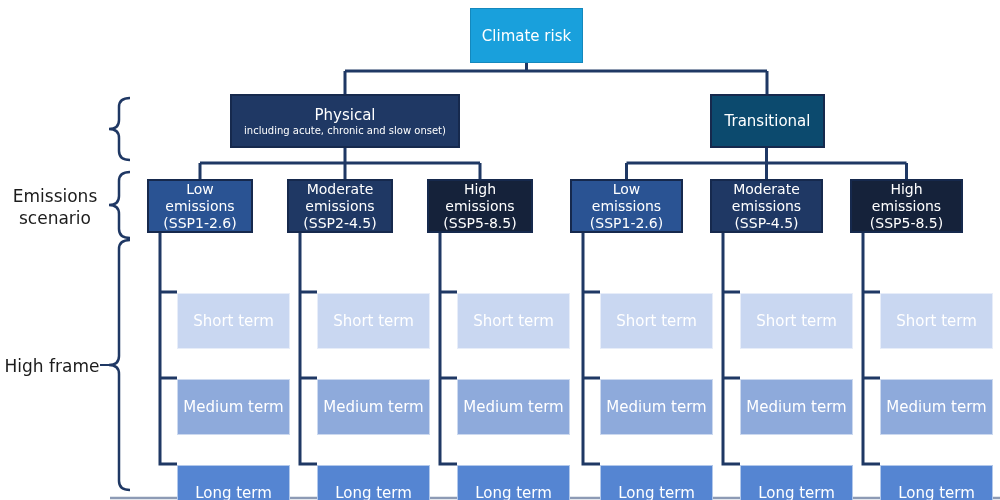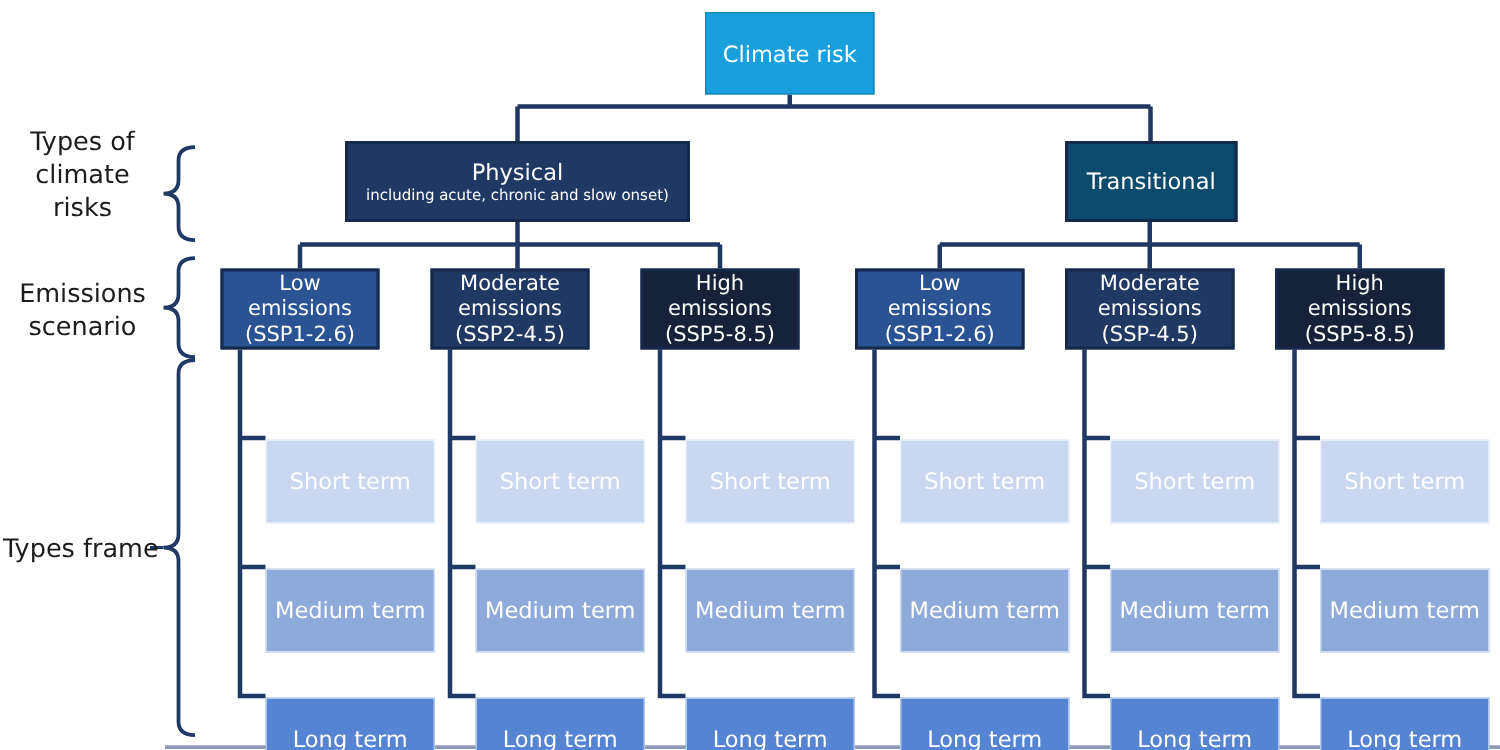--- a/index.html
+++ b/index.html
@@ -60,26 +60,23 @@
     </g>
     <g stroke="#1f3864" stroke-width="2.5" fill="none">
       <path d="M130 98 Q119 98 119 107 L119 120 Q119 129 109 129 Q119 129 119 138 L119 151 Q119 160 130 160"></path>
       <path d="M130 172 Q119 172 119 181 L119 196 Q119 205 109 205 Q119 205 119 214 L119 229 Q119 238 130 238"></path>
       <path d="M130 240 Q119 240 119 249 L119 356 Q119 365 109 365 Q119 365 119 374 L119 481 Q119 490 130 490"></path>
       <path stroke-width="2" d="M100 365 H109"></path>
     </g>
     <path stroke="#8d9bb5" stroke-width="2.5" fill="none" d="M110 498 H1000"></path>
   </svg>
 
-  <div class="side-label lbl-types">Types of
-climate
-risks</div>
   <div class="side-label lbl-emissions">Emissions
 scenario</div>
-  <div class="side-label lbl-timeframe">Types frame</div>
+  <div class="side-label lbl-timeframe">High frame</div>
 
   <div class="box branch physical" style="background: rgb(31, 56, 100);">
     <div class="branch-title">Physical</div>
     <div class="branch-sub">including acute, chronic and slow onset)</div>
   </div>
 
   <div class="box root" style="background: rgb(25, 160, 220);">Climate risk</div>
   <div class="box branch transitional" style="background: #0c4a6e;">
     <div class="branch-title">Transitional</div>
   </div>

